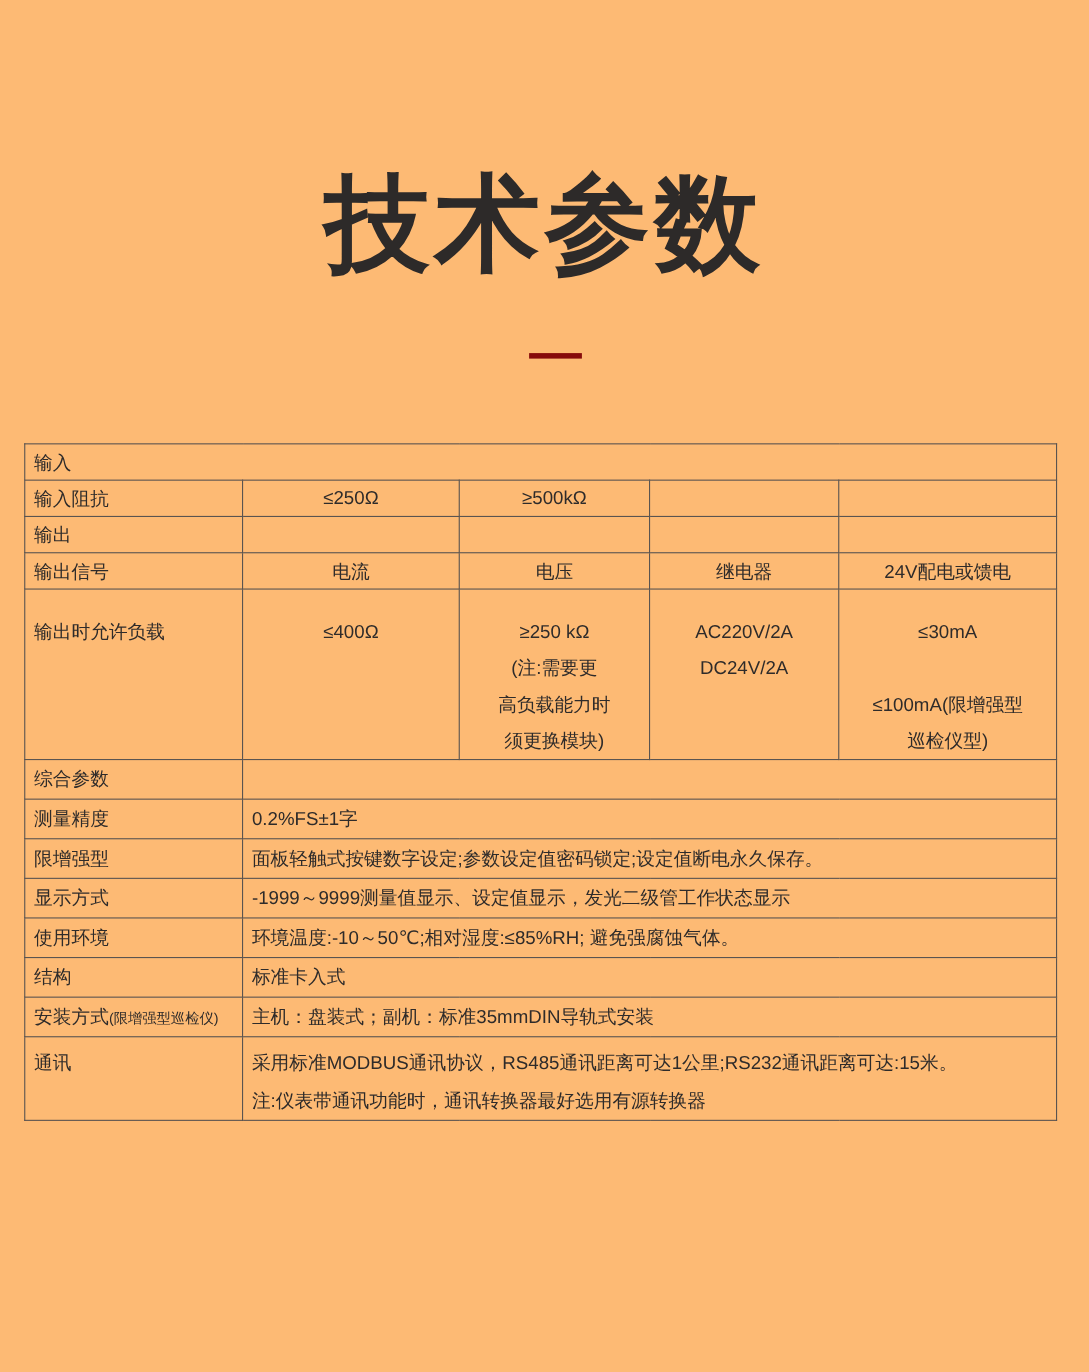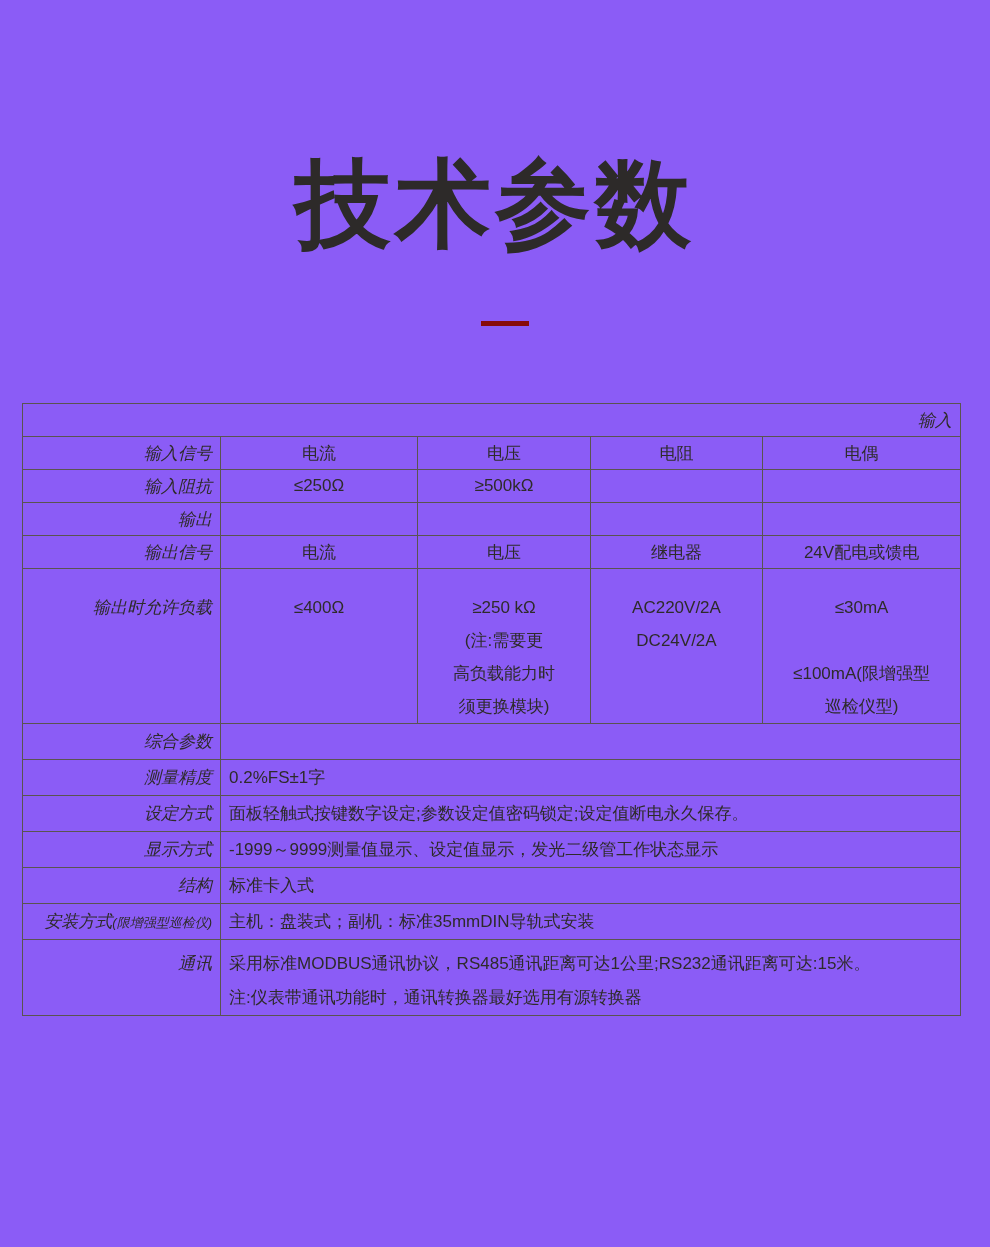--- a/index.html
+++ b/index.html
@@ -6,21 +6,21 @@
     margin: 0;
     padding: 0;
     background: #faf6f5;
     font-family: "Liberation Sans", "DejaVu Sans", sans-serif;
     color: #2e2b2a;
   }
   .page {
     position: relative;
     width: 990px;
     height: 1247px;
-    background: #8b5cf6;
+    background: #fdba74;
     overflow: hidden;
   }
   .title {
     position: absolute;
     top: 150px;
     left: 0;
     width: 100%;
     margin: 0;
     text-align: center;
     font-size: 96px;
@@ -47,21 +47,21 @@
     font-size: 17px;
     color: #2e2b2a;
   }
   table.spec td {
     border: 1.5px solid #5a5450;
     padding: 0 8px;
     overflow: hidden;
   }
   tr.r { height: 33px; }
   tr.g { height: 36px; margin-top: 16px; }
-  td.lbl { text-align: right; font-style: italic; }
+  td.lbl { text-align: left; }
   td.ctr { text-align: center; padding: 0 2px; }
   td.val { text-align: left; }
   tr.tall { height: 133px; }
   tr.tall td {
     vertical-align: top;
     padding-top: 22px;
     line-height: 33px;
     white-space: pre-line;
   }
   tr.last { height: 70px; margin-top: 24px; }
@@ -88,27 +88,20 @@
       <col style="width:173px">
       <col style="width:172px">
       <col style="width:198px">
     </colgroup>
     <tbody>
 
       <tr class="r">
         <td class="lbl" colspan="5">输入</td>
       </tr>
 
-      <tr class="r">
-        <td class="lbl">输入信号</td>
-        <td class="ctr">电流</td>
-        <td class="ctr">电压</td>
-        <td class="ctr">电阻</td>
-        <td class="ctr">电偶</td>
-      </tr>
 
       <tr class="r">
         <td class="lbl">输入阻抗</td>
         <td class="ctr">≤250Ω</td>
         <td class="ctr">≥500kΩ</td>
         <td class="ctr"></td>
         <td class="ctr"></td>
       </tr>
 
 
@@ -148,29 +141,33 @@
         <td class="lbl">综合参数</td>
         <td class="val" colspan="4"></td>
       </tr>
 
       <tr class="g">
         <td class="lbl">测量精度</td>
         <td class="val" colspan="4">0.2%FS±1字</td>
       </tr>
 
       <tr class="g">
-        <td class="lbl">设定方式</td>
+        <td class="lbl">限增强型</td>
         <td class="val" colspan="4">面板轻触式按键数字设定;参数设定值密码锁定;设定值断电永久保存。</td>
       </tr>
 
       <tr class="g">
         <td class="lbl">显示方式</td>
         <td class="val" colspan="4">-1999～9999测量值显示、设定值显示，发光二级管工作状态显示</td>
       </tr>
 
+      <tr class="g">
+        <td class="lbl">使用环境</td>
+        <td class="val" colspan="4">环境温度:-10～50℃;相对湿度:≤85%RH; 避免强腐蚀气体。</td>
+      </tr>
 
 
 
       <tr class="g">
         <td class="lbl">结构</td>
         <td class="val" colspan="4">标准卡入式</td>
       </tr>
 
       <tr class="g">
         <td class="lbl"><span>安装方式</span><span class="small-note">(限增强型巡检仪)</span></td>

